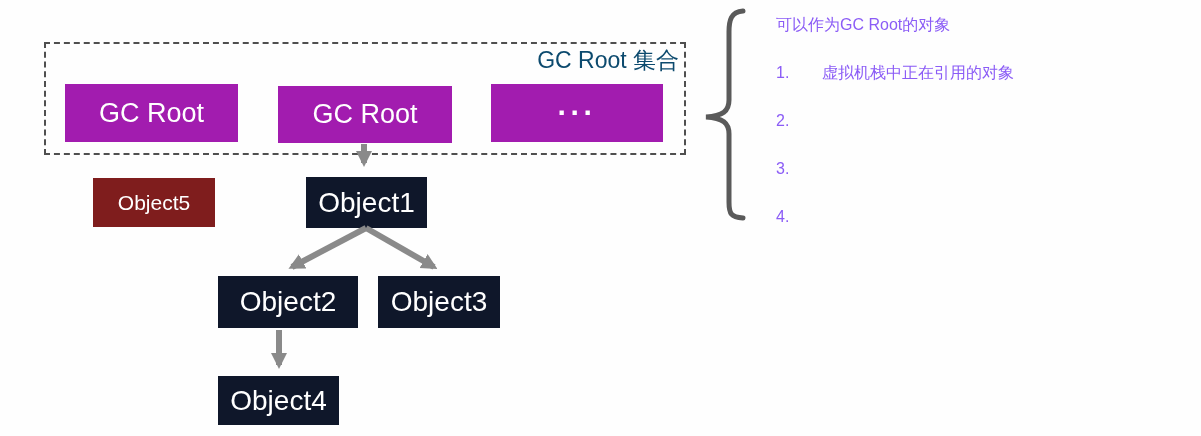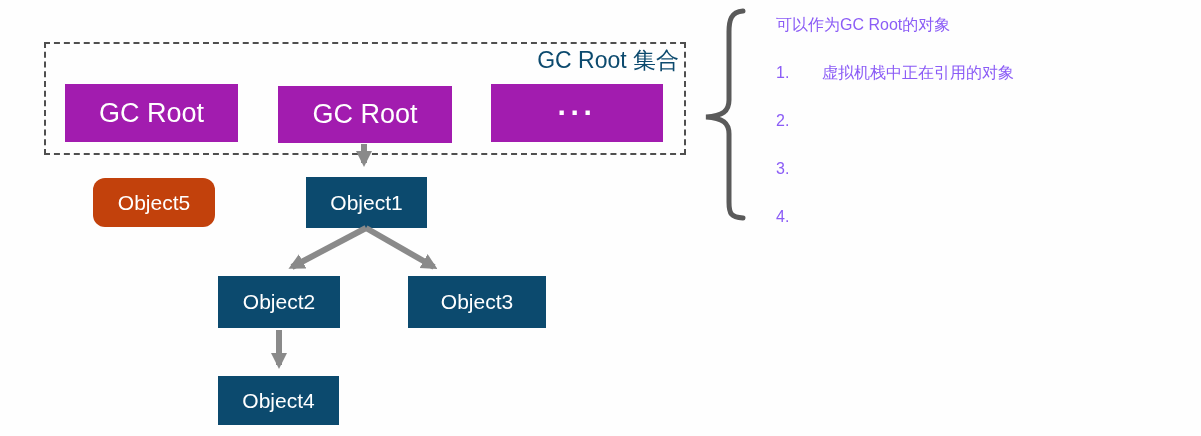--- a/index.html
+++ b/index.html
@@ -39,32 +39,32 @@
   
   .box {
     position: absolute;
     display: flex;
     align-items: center;
     justify-content: center;
     color: #ffffff;
     white-space: nowrap;
   }
   .box-blue { background: #a21caf; font-size: 27px; }
-  .box-green { background: #0c4a6e; font-size: 21px; }
-  .box-gold  { background: #c2410c; font-size: 21px; border-radius: 12px; }
+  .box-green { background: #0f172a; font-size: 28px; }
+  .box-gold  { background: #7f1d1d; font-size: 21px; }
 
   .root1 { left: 65px;  top: 84px; width: 173px; height: 58px; }
   .root2 { left: 278px; top: 86px; width: 174px; height: 57px; }
   .root3 { left: 491px; top: 84px; width: 172px; height: 58px;
            font-size: 30px; font-weight: 700; letter-spacing: 3px; }
 
   .object5 { left: 93px;  top: 178px; width: 122px; height: 49px; }
   .object1 { left: 306px; top: 177px; width: 121px; height: 51px; }
-  .object2 { left: 218px; top: 276px; width: 122px; height: 52px; }
-  .object3 { left: 408px; top: 276px; width: 138px; height: 52px; }
+  .object2 { left: 218px; top: 276px; width: 140px; height: 52px; }
+  .object3 { left: 378px; top: 276px; width: 122px; height: 52px; }
   .object4 { left: 218px; top: 376px; width: 121px; height: 49px; }
 
   
   .overlay {
     position: absolute;
     left: 0;
     top: 0;
     width: 1201px;
     height: 436px;
     pointer-events: none;

